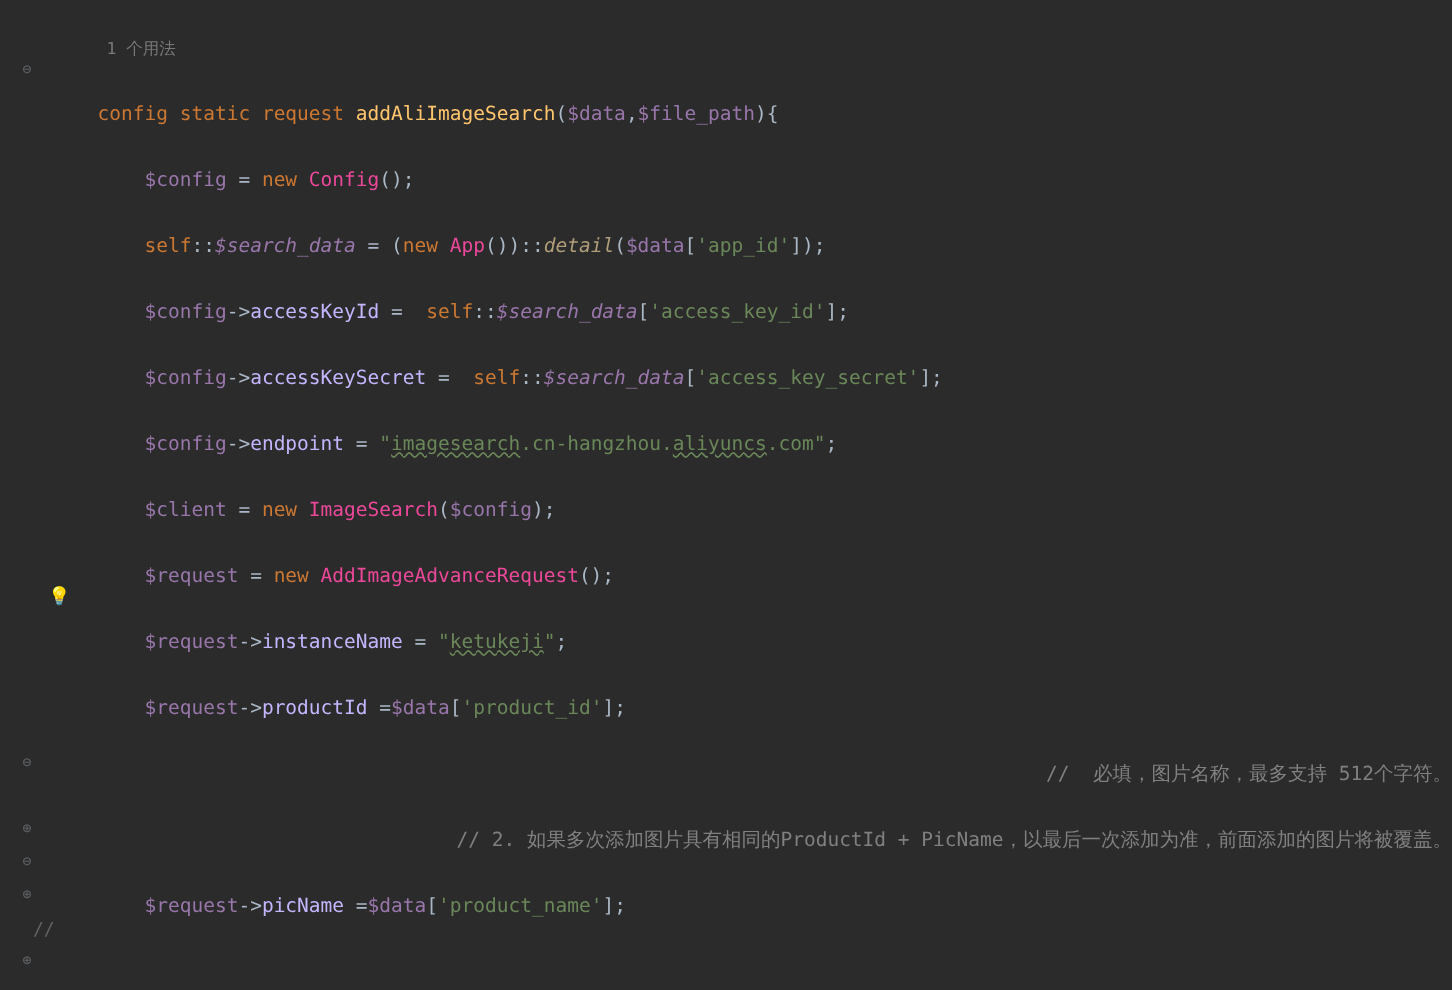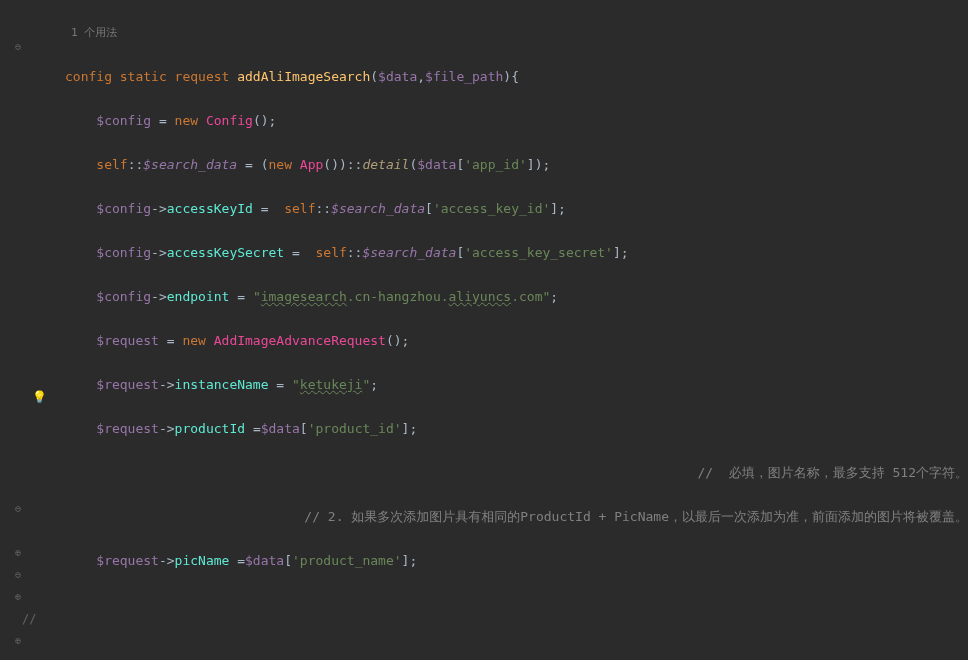--- a/index.html
+++ b/index.html
@@ -59,21 +59,21 @@
   padding-left: 6px;
 }
 .kw { color: #cc7832; }
 .fn-def { color: #ffc66d; }
 .var { color: #9876aa; }
 .static-var { color: #9876aa; font-style: italic; }
 .str { color: #6a8759; }
 .str-underline { color: #6a8759; text-decoration: underline wavy #6a8759; text-decoration-thickness: 1px; }
 .comment { color: #808080; text-align: right; }
 .op { color: #a9b7c6; }
-.method { color: #5eead4; }
+.method { color: #c4b5fd; }
 .class { color: #ec4899; text-align: right; }
 .static-call { color: #b09d79; font-style: italic; }
 .paren { color: #a9b7c6; }
 </style>
 </head>
 <body>
 
 <div class="editor">
   <div class="gutter">
     <div class="fold-mark" style="top:36px">⊖</div>
@@ -86,20 +86,21 @@
     <div class="fold-mark" style="top:630px">⊕</div>
   </div>
   <div class="code">
 <div class="line usage-hint">1 个用法</div>
 <div class="line"><span class="kw">config</span> <span class="kw">static</span> <span class="kw">request</span> <span class="fn-def">addAliImageSearch</span><span class="paren">(</span><span class="var">$data</span><span class="op">,</span><span class="var">$file_path</span><span class="paren">){</span></div>
 <div class="line">    <span class="var">$config</span> <span class="op">=</span> <span class="kw">new</span> <span class="class">Config</span><span class="paren">();</span></div>
 <div class="line">    <span class="kw">self</span><span class="op">::</span><span class="static-var">$search_data</span> <span class="op">= (</span><span class="kw">new</span> <span class="class">App</span><span class="paren">())::</span><span class="static-call">detail</span><span class="paren">(</span><span class="var">$data</span><span class="op">[</span><span class="str">'app_id'</span><span class="op">]);</span></div>
 <div class="line">    <span class="var">$config</span><span class="op">-&gt;</span><span class="method">accessKeyId</span> <span class="op">=</span>  <span class="kw">self</span><span class="op">::</span><span class="static-var">$search_data</span><span class="op">[</span><span class="str">'access_key_id'</span><span class="op">];</span></div>
 <div class="line">    <span class="var">$config</span><span class="op">-&gt;</span><span class="method">accessKeySecret</span> <span class="op">=</span>  <span class="kw">self</span><span class="op">::</span><span class="static-var">$search_data</span><span class="op">[</span><span class="str">'access_key_secret'</span><span class="op">];</span></div>
 <div class="line">    <span class="var">$config</span><span class="op">-&gt;</span><span class="method">endpoint</span> <span class="op">=</span> <span class="str">"</span><span class="str-underline">imagesearch</span><span class="str">.cn-hangzhou.</span><span class="str-underline">aliyuncs</span><span class="str">.com"</span><span class="op">;</span></div>
+<div class="line">    <span class="var">$client</span> <span class="op">=</span> <span class="kw">new</span> <span class="class">ImageSearch</span><span class="paren">(</span><span class="var">$config</span><span class="paren">);</span></div>
 <div class="line">    <span class="var">$request</span> <span class="op">=</span> <span class="kw">new</span> <span class="class">AddImageAdvanceRequest</span><span class="paren">();</span></div>
 <div class="line">    <span class="var">$request</span><span class="op">-&gt;</span><span class="method">instanceName</span> <span class="op">=</span> <span class="str">"</span><span class="str-underline">ketukeji</span><span class="str">"</span><span class="op">;</span></div>
 <div class="line">    <span class="var">$request</span><span class="op">-&gt;</span><span class="method">productId</span> <span class="op">=</span><span class="var">$data</span><span class="op">[</span><span class="str">'product_id'</span><span class="op">];</span></div>
 <div class="line comment">    <span>//  必填，图片名称，最多支持 512个字符。</span></div>
 <div class="line comment">    <span>// 2. 如果多次添加图片具有相同的ProductId + PicName，以最后一次添加为准，前面添加的图片将被覆盖。</span></div>
 <div class="line">    <span class="var">$request</span><span class="op">-&gt;</span><span class="method">picName</span> <span class="op">=</span><span class="var">$data</span><span class="op">[</span><span class="str">'product_name'</span><span class="op">];</span></div>
 
 
 
 

